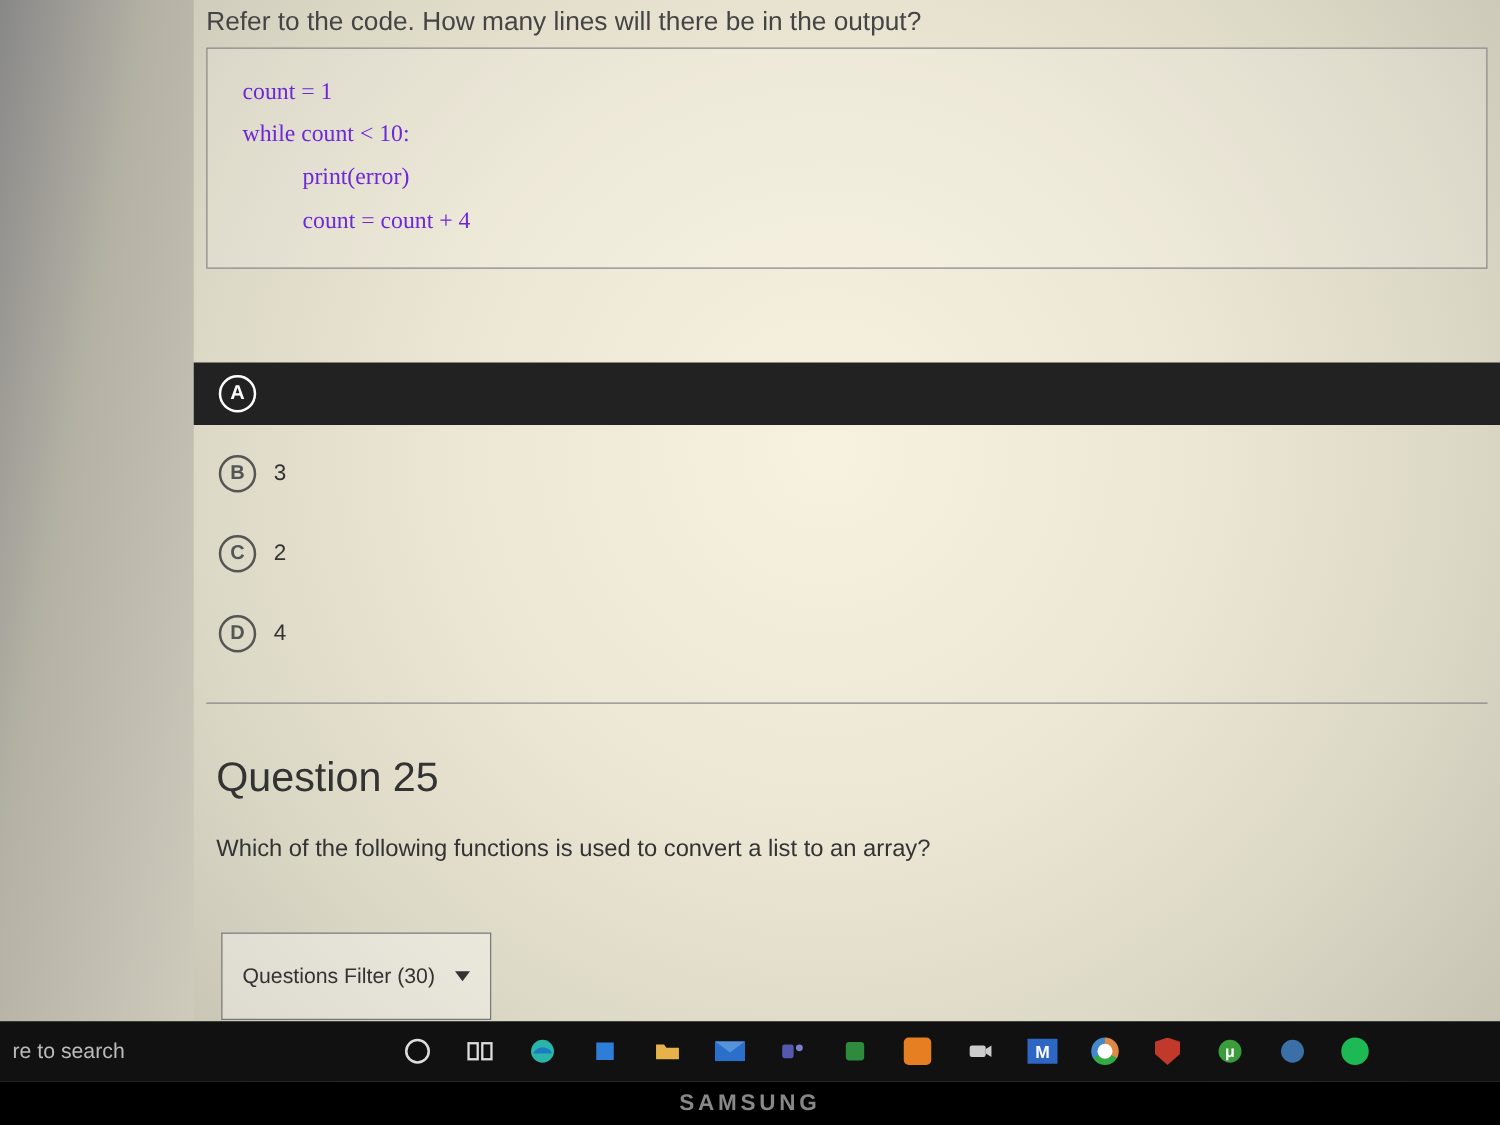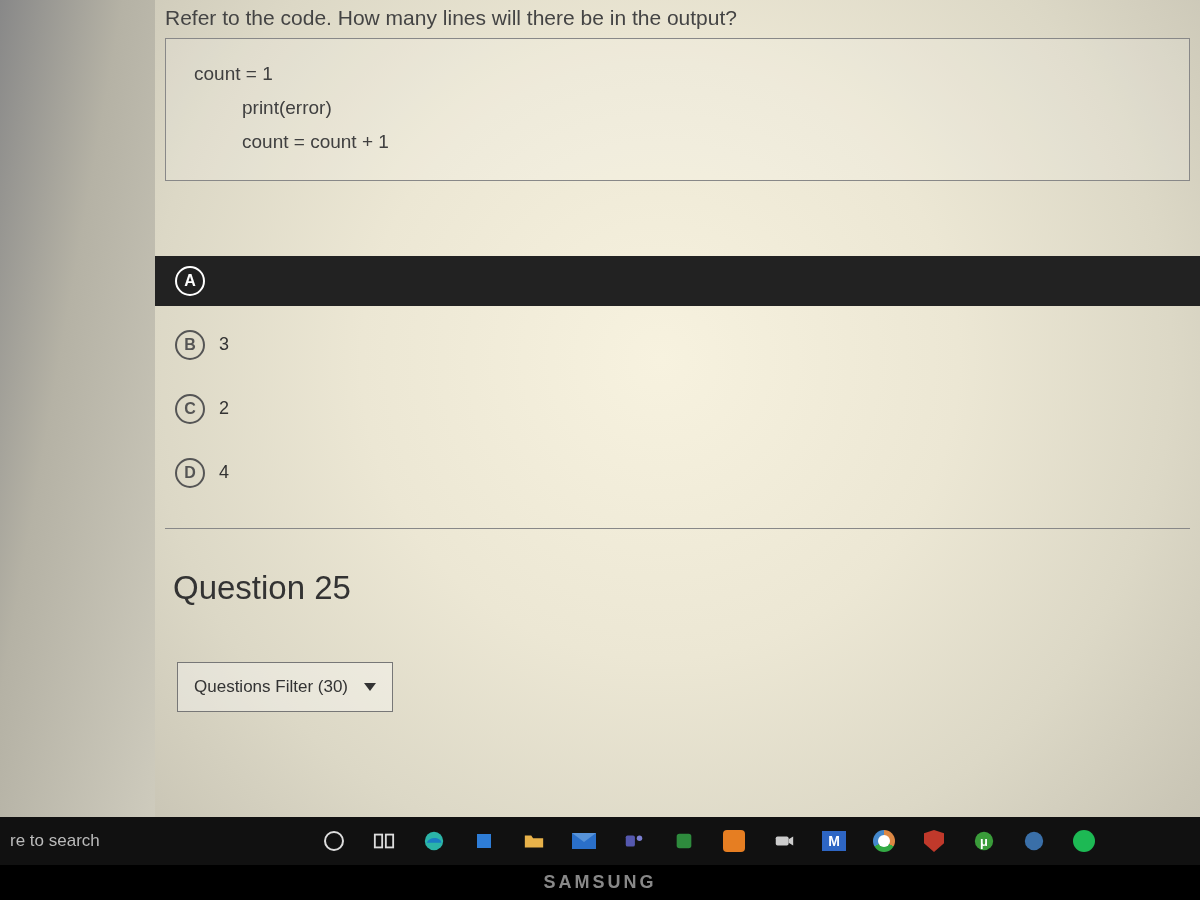--- a/index.html
+++ b/index.html
@@ -9,21 +9,21 @@
   }
   .page {
     position:absolute; left:155px; top:0; width:1045px; height:900px;
   }
   .question-text {
     font-size:21px; color:#444; padding:6px 0 8px 10px;
   }
   .code-box {
     border:1px solid #888; background:rgba(255,255,255,0.15);
     margin:0 10px 0 10px; padding:18px 28px 20px 28px;
-    font-family:Liberation Sans, sans-serif; font-size:19px; color:#404040;
+    font-family:Liberation Serif, serif; font-size:19px; color:#6d28d9;
     line-height:1.8;
   }
   .code-line.indent { padding-left:48px; }
   .options { margin-top:75px; }
   .opt {
     display:flex; align-items:center; gap:14px;
     padding:10px 20px; font-size:18px; color:#333;
     margin-bottom:14px;
   }
   .opt.selected {
@@ -39,21 +39,21 @@
   .divider {
     border-top:1px solid #888; margin:30px 10px 0 10px;
   }
   .next-q { margin:40px 0 0 18px; }
   .next-q-title { font-size:33px; color:#333; margin-bottom:28px; }
   .next-q-text { font-size:19px; color:#333; }
   .filter-wrap { margin:55px 0 0 22px; }
   .filter-btn {
     display:inline-flex; align-items:center; gap:16px;
     border:1px solid #777; background:rgba(255,255,255,0.35);
-    padding:14px 16px; font-size:17px; color:#333;
+    padding:24px 16px; font-size:17px; color:#333;
   }
   .caret-down {
     width:0; height:0; border-left:6px solid transparent;
     border-right:6px solid transparent; border-top:8px solid #333;
   }
   
   .taskbar {
     position:absolute; left:0; bottom:35px; width:1200px; height:48px;
     background:#111;
     display:flex; align-items:center;
@@ -91,22 +91,23 @@
 <body>
 
 <div class="left-edge"></div>
 
 <div class="page">
 
   <div class="question-text">Refer to the code. How many lines will there be in the output?</div>
 
   <div class="code-box">
     <div class="code-line">count = 1</div>
+    <div class="code-line">while count &lt; 10:</div>
     <div class="code-line indent">print(error)</div>
-    <div class="code-line indent">count = count + 1</div>
+    <div class="code-line indent">count = count + 4</div>
   </div>
 
   <div class="options">
     <div class="opt selected">
       <div class="letter-circle">A</div>
     </div>
     <div class="opt">
       <div class="letter-circle">B</div>
       <div>3</div>
     </div>
@@ -117,20 +118,21 @@
     <div class="opt">
       <div class="letter-circle">D</div>
       <div>4</div>
     </div>
   </div>
 
   <div class="divider"></div>
 
   <div class="next-q">
     <div class="next-q-title">Question 25</div>
+    <div class="next-q-text">Which of the following functions is used to convert a list to an array?</div>
   </div>
 
   <div class="filter-wrap">
     <div class="filter-btn">
       <span>Questions Filter (30)</span>
       <span class="caret-down"></span>
     </div>
   </div>
 
 </div>

